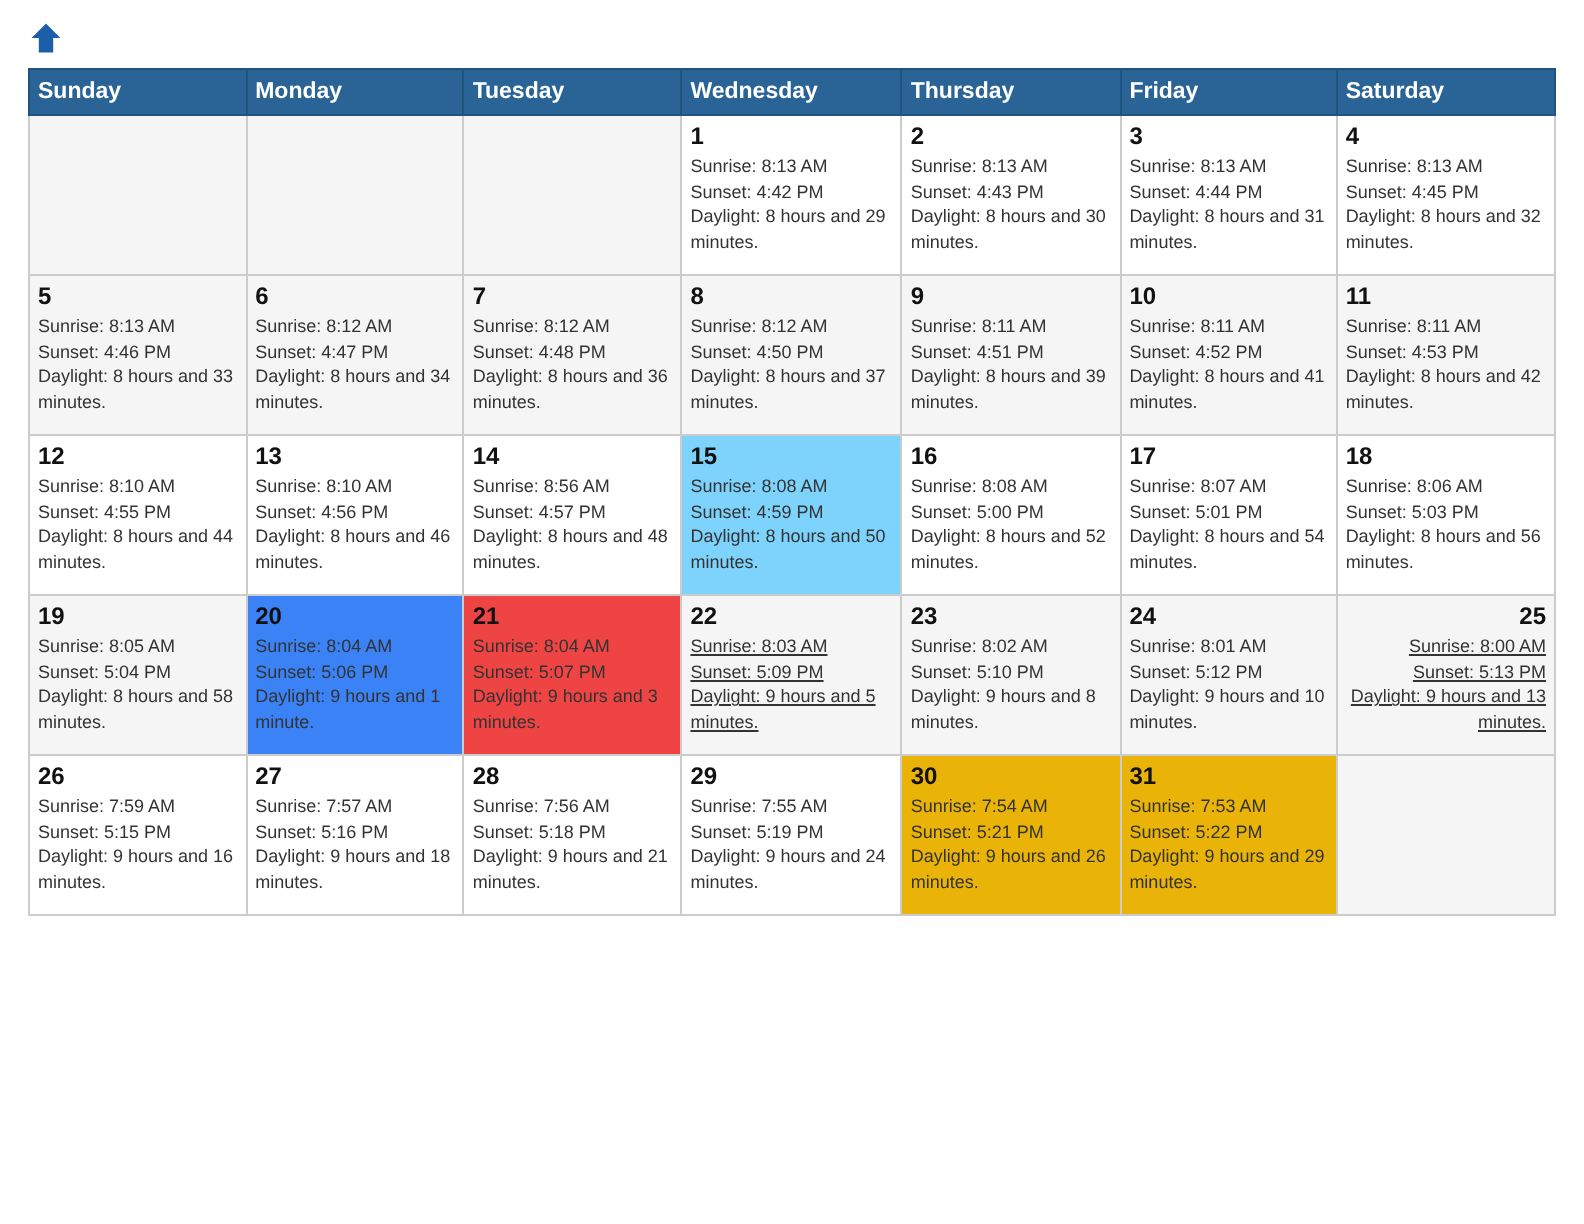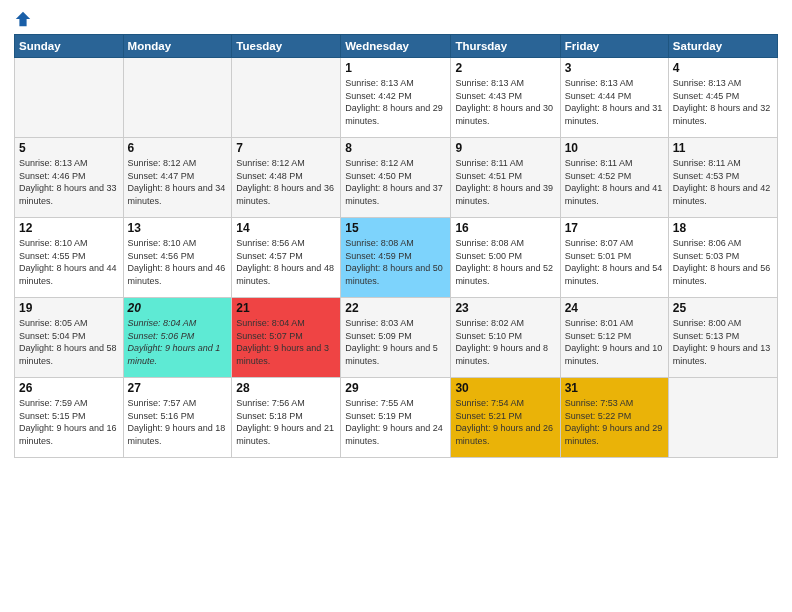--- a/index.html
+++ b/index.html
@@ -244,53 +244,53 @@
 Daylight: 8 hours and 56 minutes.</div>
           </td>
         </tr>
         <tr>
           <td style="background: rgb(245, 245, 245);">
             <span class="day-number">19</span>
             <div class="day-info" style="white-space: pre-line;">Sunrise: 8:05 AM
 Sunset: 5:04 PM
 Daylight: 8 hours and 58 minutes.</div>
           </td>
-          <td style="background: #5eead4; font-style: italic;">
+          <td style="background: #3b82f6;">
             <span class="day-number">20</span>
             <div class="day-info" style="white-space: pre-line;">Sunrise: 8:04 AM
 Sunset: 5:06 PM
 Daylight: 9 hours and 1 minute.</div>
           </td>
           <td style="background: #ef4444;">
             <span class="day-number">21</span>
             <div class="day-info" style="white-space: pre-line;">Sunrise: 8:04 AM
 Sunset: 5:07 PM
 Daylight: 9 hours and 3 minutes.</div>
           </td>
           <td style="background: rgb(245, 245, 245);">
             <span class="day-number">22</span>
-            <div class="day-info" style="white-space: pre-line;">Sunrise: 8:03 AM
+            <div class="day-info" style="white-space: pre-line; text-decoration: underline;">Sunrise: 8:03 AM
 Sunset: 5:09 PM
 Daylight: 9 hours and 5 minutes.</div>
           </td>
           <td style="background: rgb(245, 245, 245);">
             <span class="day-number">23</span>
             <div class="day-info" style="white-space: pre-line;">Sunrise: 8:02 AM
 Sunset: 5:10 PM
 Daylight: 9 hours and 8 minutes.</div>
           </td>
           <td style="background: rgb(245, 245, 245);">
             <span class="day-number">24</span>
             <div class="day-info" style="white-space: pre-line;">Sunrise: 8:01 AM
 Sunset: 5:12 PM
 Daylight: 9 hours and 10 minutes.</div>
           </td>
-          <td style="background: rgb(245, 245, 245);">
+          <td style="background: rgb(245, 245, 245); text-align: right;">
             <span class="day-number">25</span>
-            <div class="day-info" style="white-space: pre-line;">Sunrise: 8:00 AM
+            <div class="day-info" style="white-space: pre-line; text-decoration: underline;">Sunrise: 8:00 AM
 Sunset: 5:13 PM
 Daylight: 9 hours and 13 minutes.</div>
           </td>
         </tr>
         <tr>
           <td style="background: rgb(255, 255, 255);">
             <span class="day-number">26</span>
             <div class="day-info" style="white-space: pre-line;">Sunrise: 7:59 AM
 Sunset: 5:15 PM
 Daylight: 9 hours and 16 minutes.</div>

